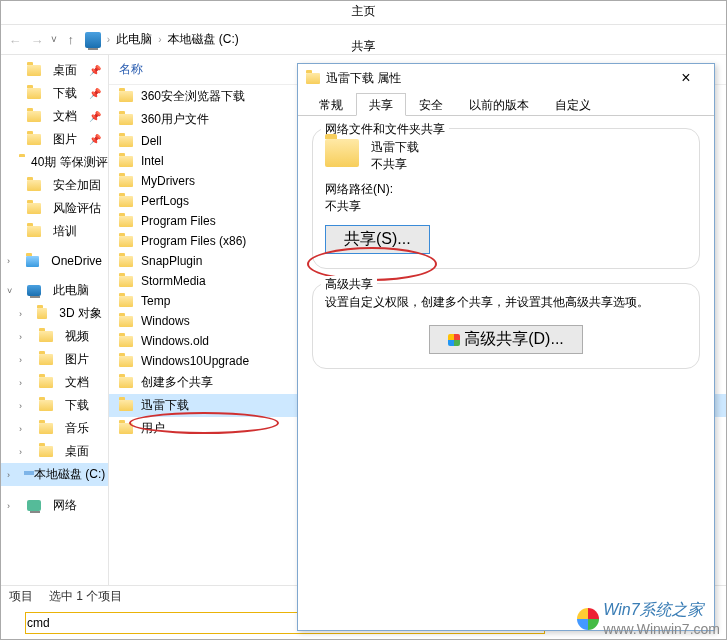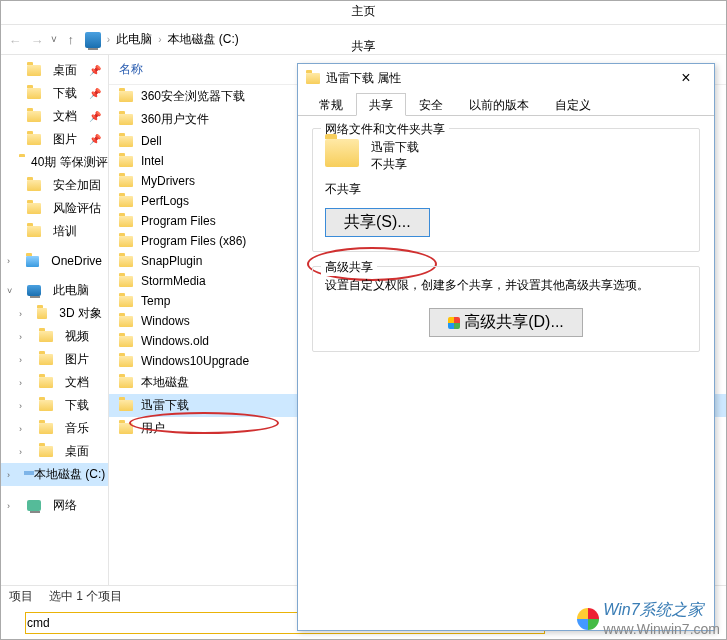--- a/index.html
+++ b/index.html
@@ -42,21 +42,21 @@
 .cmdbar input { width: 520px; height: 22px; padding: 2px 1px; border: 1px solid #eab308; font-size: 12px; }
 
 
 .props { position: absolute; left: 296px; top: 62px; width: 418px; height: 568px; background: #fff; border: 1px solid #7fa7cf; box-shadow: 2px 2px 6px rgba(0,0,0,.2); display:flex; flex-direction:column; }
 .props-title { display: flex; align-items: center; height: 28px; padding: 0 8px; font-size: 12px; }
 .props-title .close { margin-left: auto; font-size: 16px; width: 40px; text-align: center; }
 .tabs { display: flex; padding: 0 8px; height: 24px; border-bottom: 1px solid #ccc; }
 .tab { padding: 3px 12px; font-size: 12px; border: 1px solid transparent; border-bottom: none; position: relative; top: 1px; }
 .tab.active { border-color: #ccc; background: #fff; border-bottom: 1px solid #fff; }
 .tab-body { flex:1; padding: 12px 14px; overflow:auto; }
-.group { border: 1px solid #ddd; border-radius: 2px; padding: 10px 12px 14px; margin-bottom: 14px; position: relative; }
+.group { border: 1px solid #ddd; border-radius: 14px; padding: 10px 12px 14px; margin-bottom: 14px; position: relative; }
 .group-title { position: absolute; top: -8px; left: 8px; background: #fff; padding: 0 4px; font-size: 12px; }
 .big-folder { width: 34px; height: 28px; background: linear-gradient(#ffe9a6,#f7ce5b); border-radius: 2px; display:inline-block; position:relative; margin-right: 12px; vertical-align: top; }
 .big-folder::before { content:""; position:absolute; top:-5px; left:0; width:12px; height:5px; background:#f7ce5b; border-radius:2px 2px 0 0; }
 .row-flex { display:flex; align-items:flex-start; margin-bottom: 8px; }
 .btn { display:inline-flex; align-items:center; justify-content:center; border:1px solid #adadad; background:#e9e9e9; padding: 3px 18px; font-size: 16px; min-width: 90px; }
 .shield { width:12px; height:12px; display:inline-block; margin-right:4px; background: conic-gradient(#f44336 0 25%, #4caf50 0 50%, #2196f3 0 75%, #ffc107 0); border-radius: 2px; }
 .link { color:#0066cc; text-decoration: underline; cursor: pointer; }
 .oval2 { position:absolute; border:2px solid #d03030; border-radius:50%; pointer-events:none; }
 
 
@@ -256,21 +256,21 @@
         <div class="file-row">
           <span class="folder-icon"></span>
           <span>Windows.old</span>
         </div>
         <div class="file-row">
           <span class="folder-icon"></span>
           <span>Windows10Upgrade</span>
         </div>
         <div class="file-row">
           <span class="folder-icon"></span>
-          <span>本地磁盘</span>
+          <span>创建多个共享</span>
         </div>
         <div class="file-row sel">
           <span class="folder-icon"></span>
           <span>迅雷下载</span>
         </div>
         <div class="file-row">
           <span class="folder-icon"></span>
           <span>用户</span>
         </div>
       </div>
@@ -304,20 +304,21 @@
   <div class="tab-body">
     <div class="group" style="position:relative;">
       <div class="group-title">网络文件和文件夹共享</div>
       <div class="row-flex">
         <span class="big-folder"></span>
         <div>
           <div>迅雷下载</div>
           <div>不共享</div>
         </div>
       </div>
+      <div>网络路径(N):</div>
       <div style="margin-bottom:10px;">不共享</div>
       <button class="btn" style="border-color:#3a8bd8;">共享(S)...</button>
       <div class="oval2" style="left:-6px; top:118px; width:130px; height:34px;"></div>
     </div>
 
     <div class="group">
       <div class="group-title">高级共享</div>
       <div style="margin-bottom:14px;">设置自定义权限，创建多个共享，并设置其他高级共享选项。</div>
       <div style="text-align:center;">
         <button class="btn">

